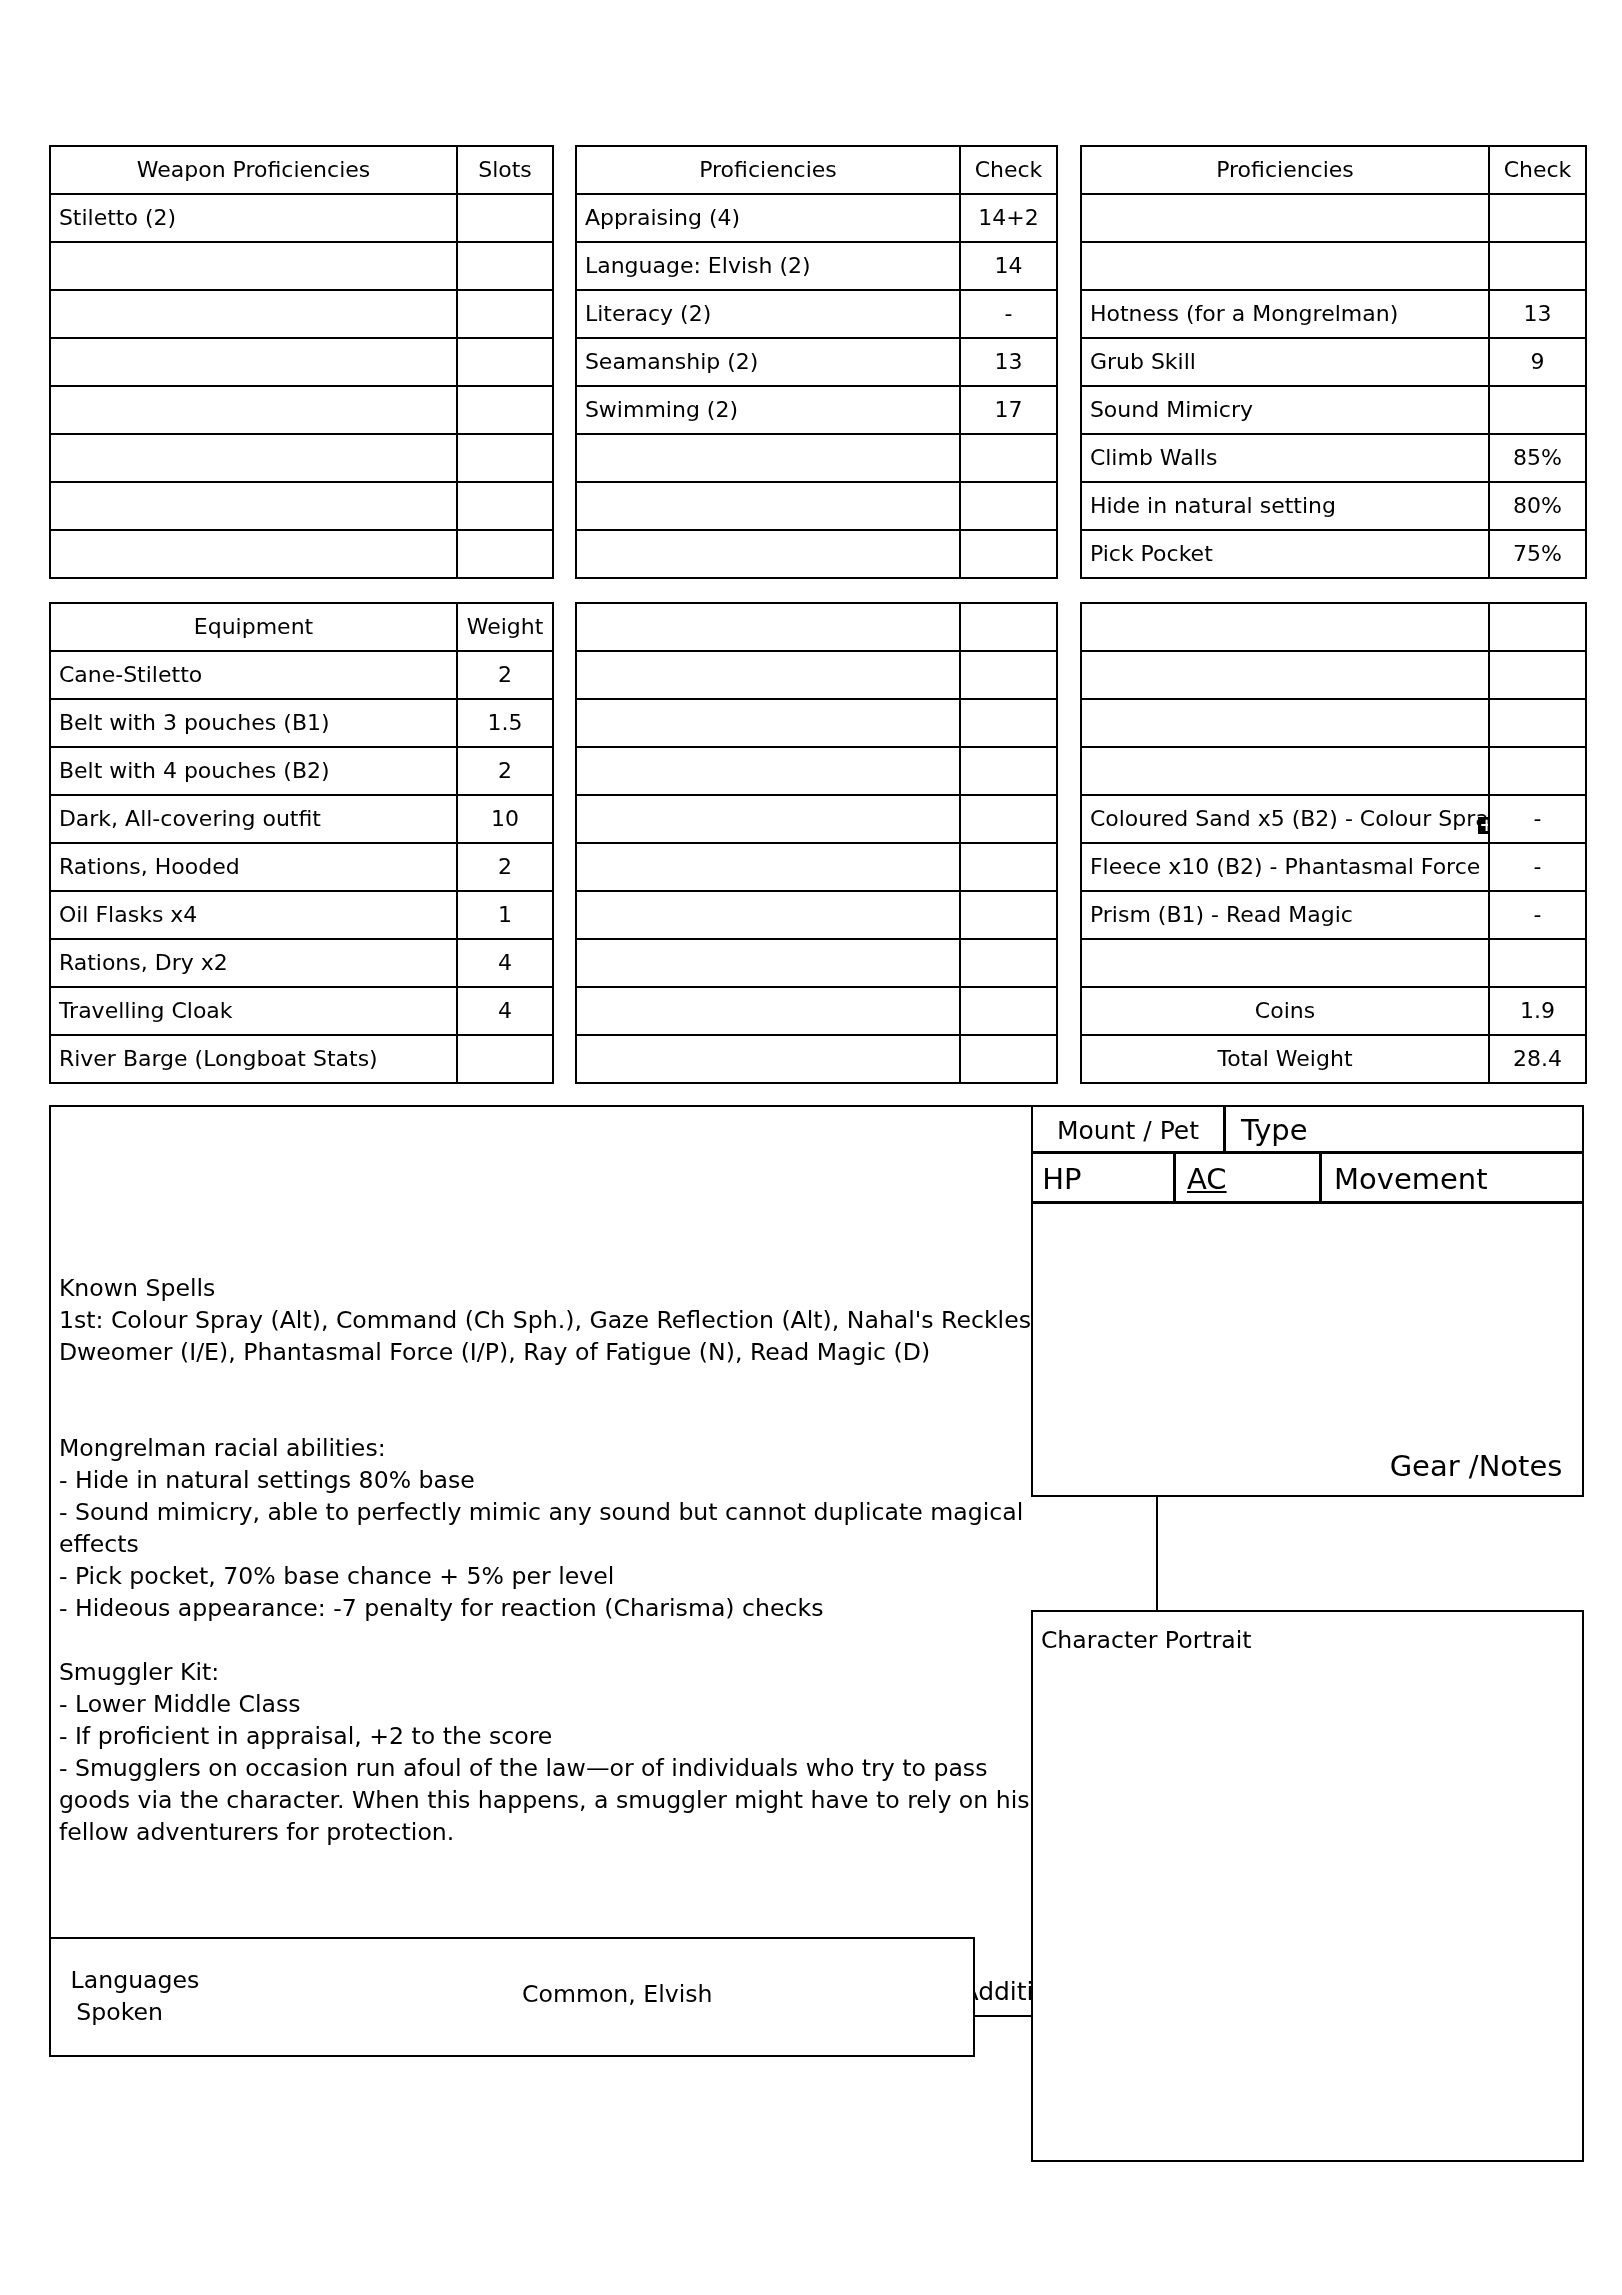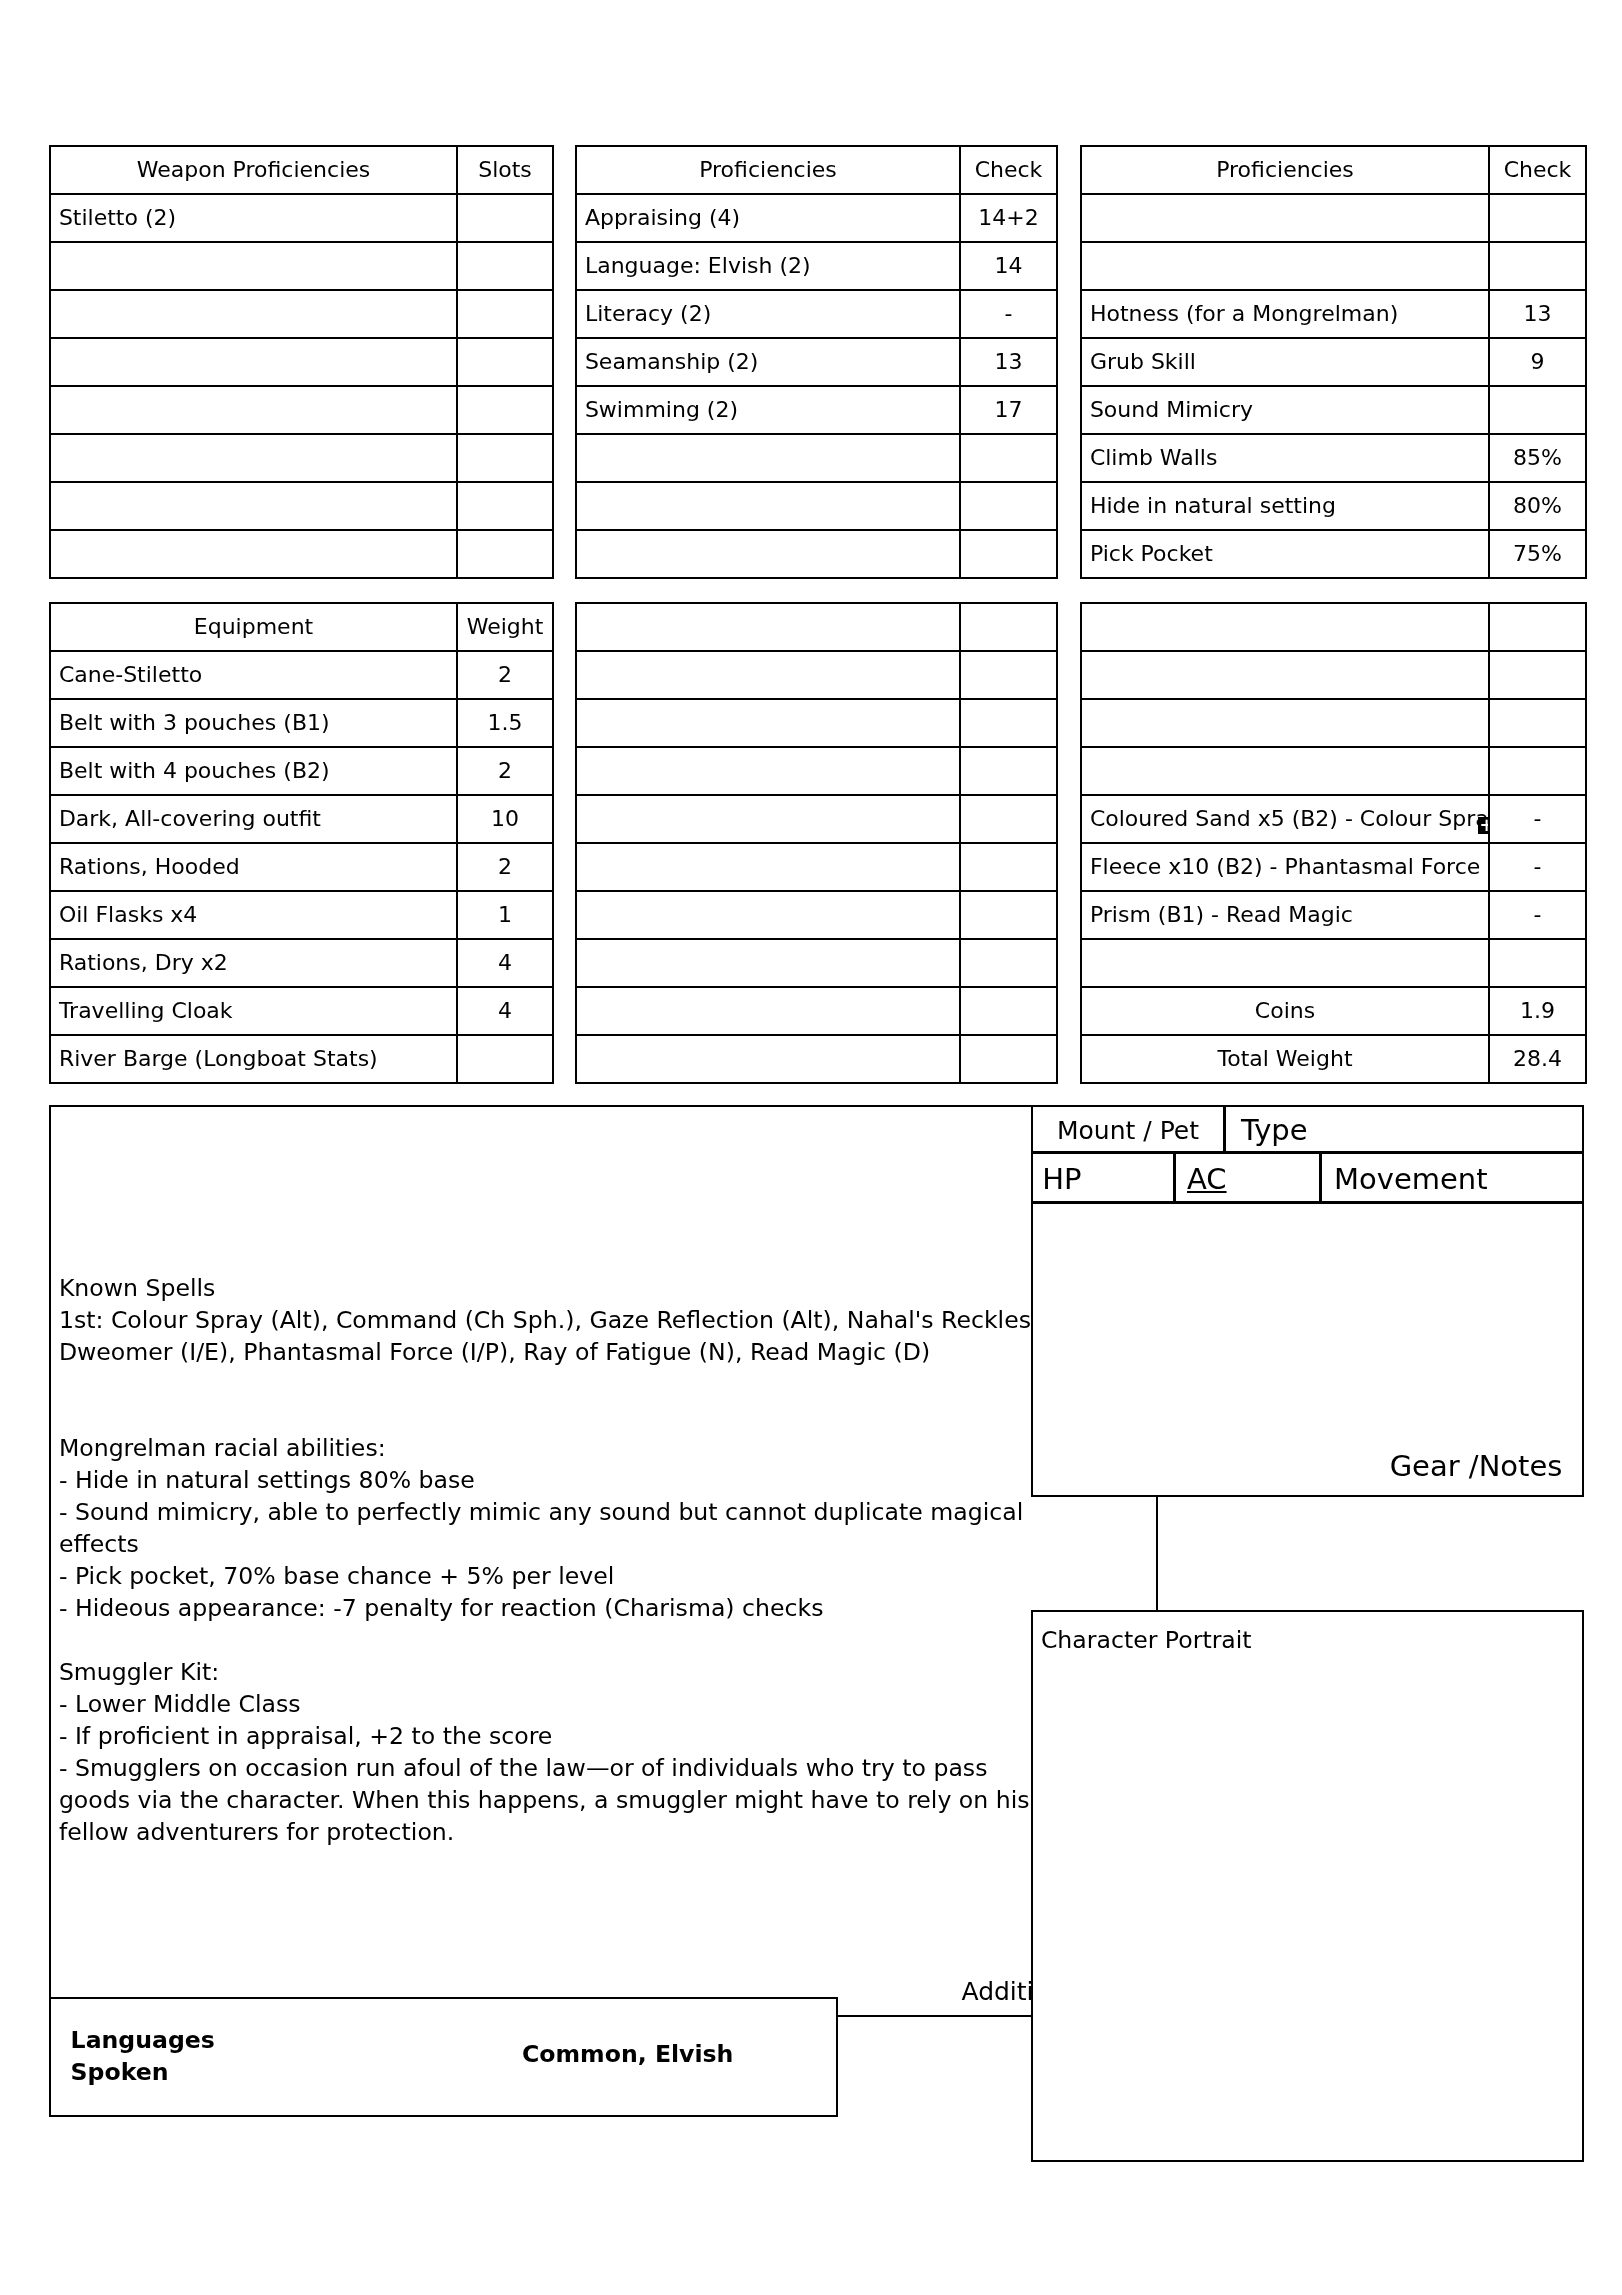--- a/index.html
+++ b/index.html
@@ -320,21 +320,21 @@
 
 Smuggler Kit:
 - Lower Middle Class
 - If proficient in appraisal, +2 to the score
 - Smugglers on occasion run afoul of the law—or of individuals who try to pass
 goods via the character. When this happens, a smuggler might have to rely on his
 fellow adventurers for protection.</div>
   <div class="corner-label">Additional Belt</div>
 </div>
 
-<div class="box" style="left:49px; top:1997px; width:789px; height:120px;font-weight:bold;">
+<div class="box" style="left:49px; top:1937px; width:926px; height:120px;">
   <div style="position:absolute; left:19.6px; top:25px; width:98px; text-align:center; font-size:23.6px; line-height:32px;">
     <div>Languages</div>
     <div>Spoken</div>
   </div>
   <div style="position:absolute; left:471px; top:41px; font-size:23.6px;">Common, Elvish</div>
 </div>
 
 <div class="box" style="left:1031px; top:1105px; width:553px; height:392px;">
   <div class="cell-line" style="left:0; right:0; top:44px; height:2.6px;"></div>
   <div class="cell-line" style="left:0; right:0; top:94px; height:2.6px;"></div>

